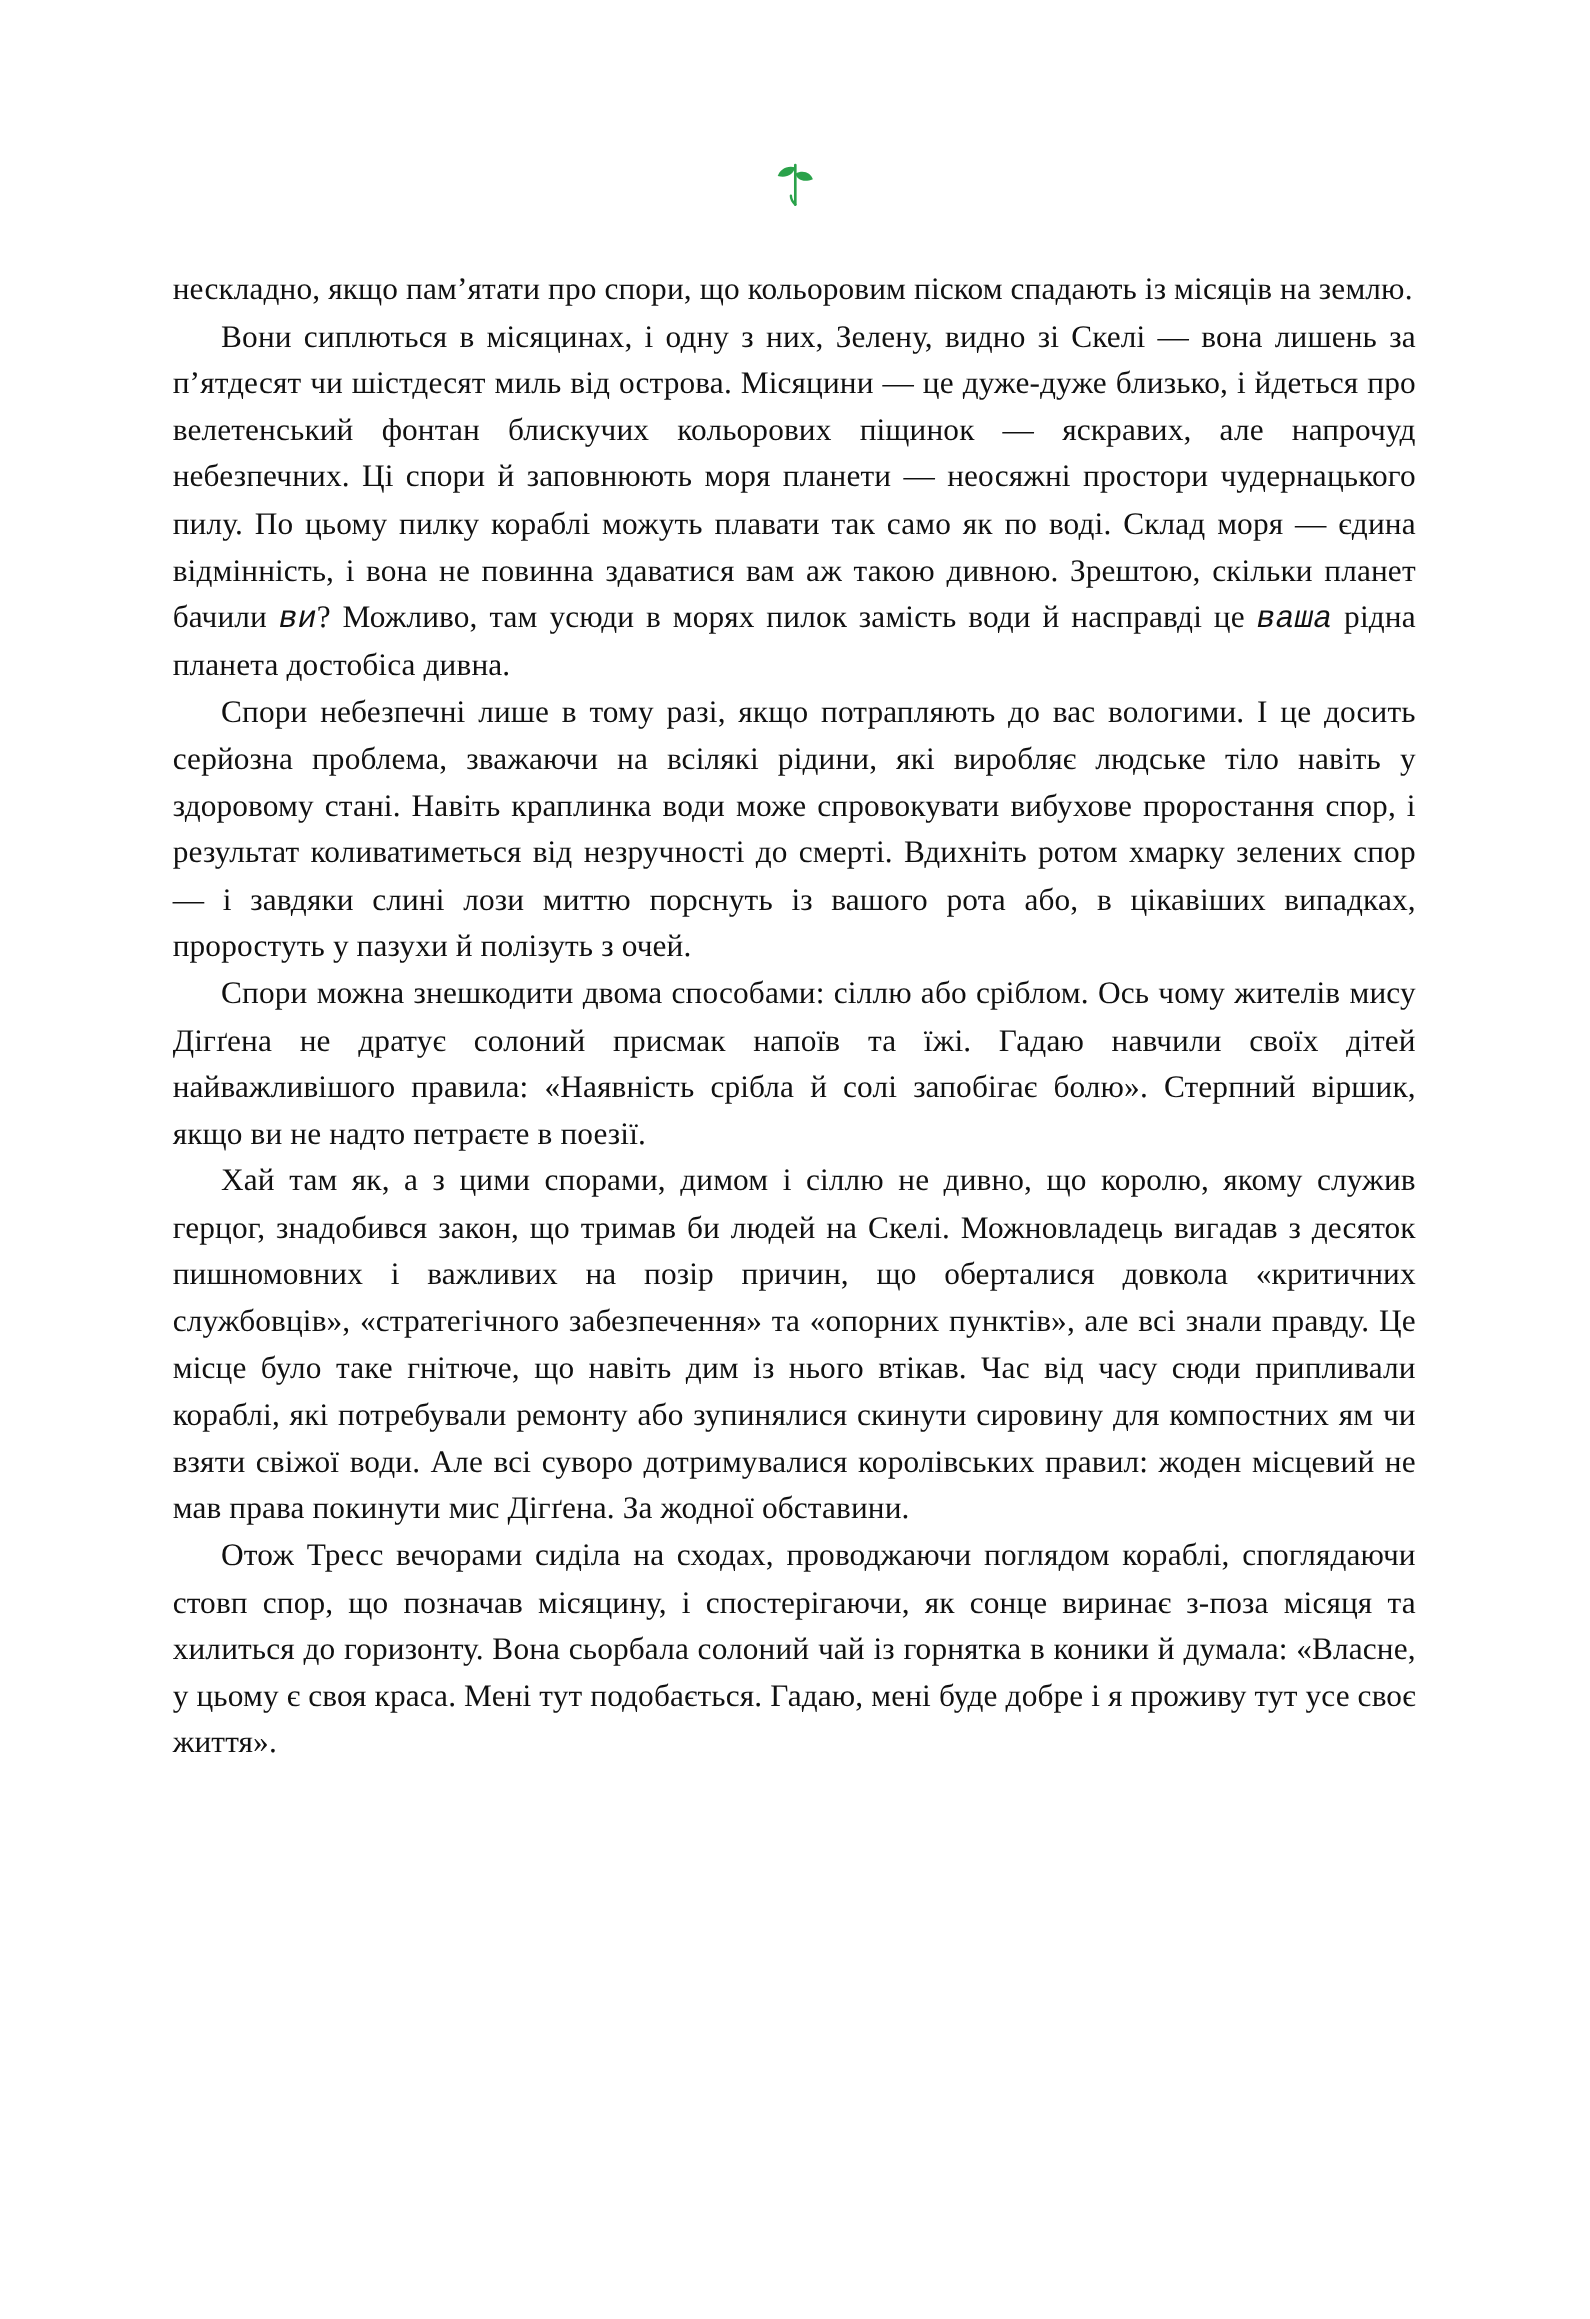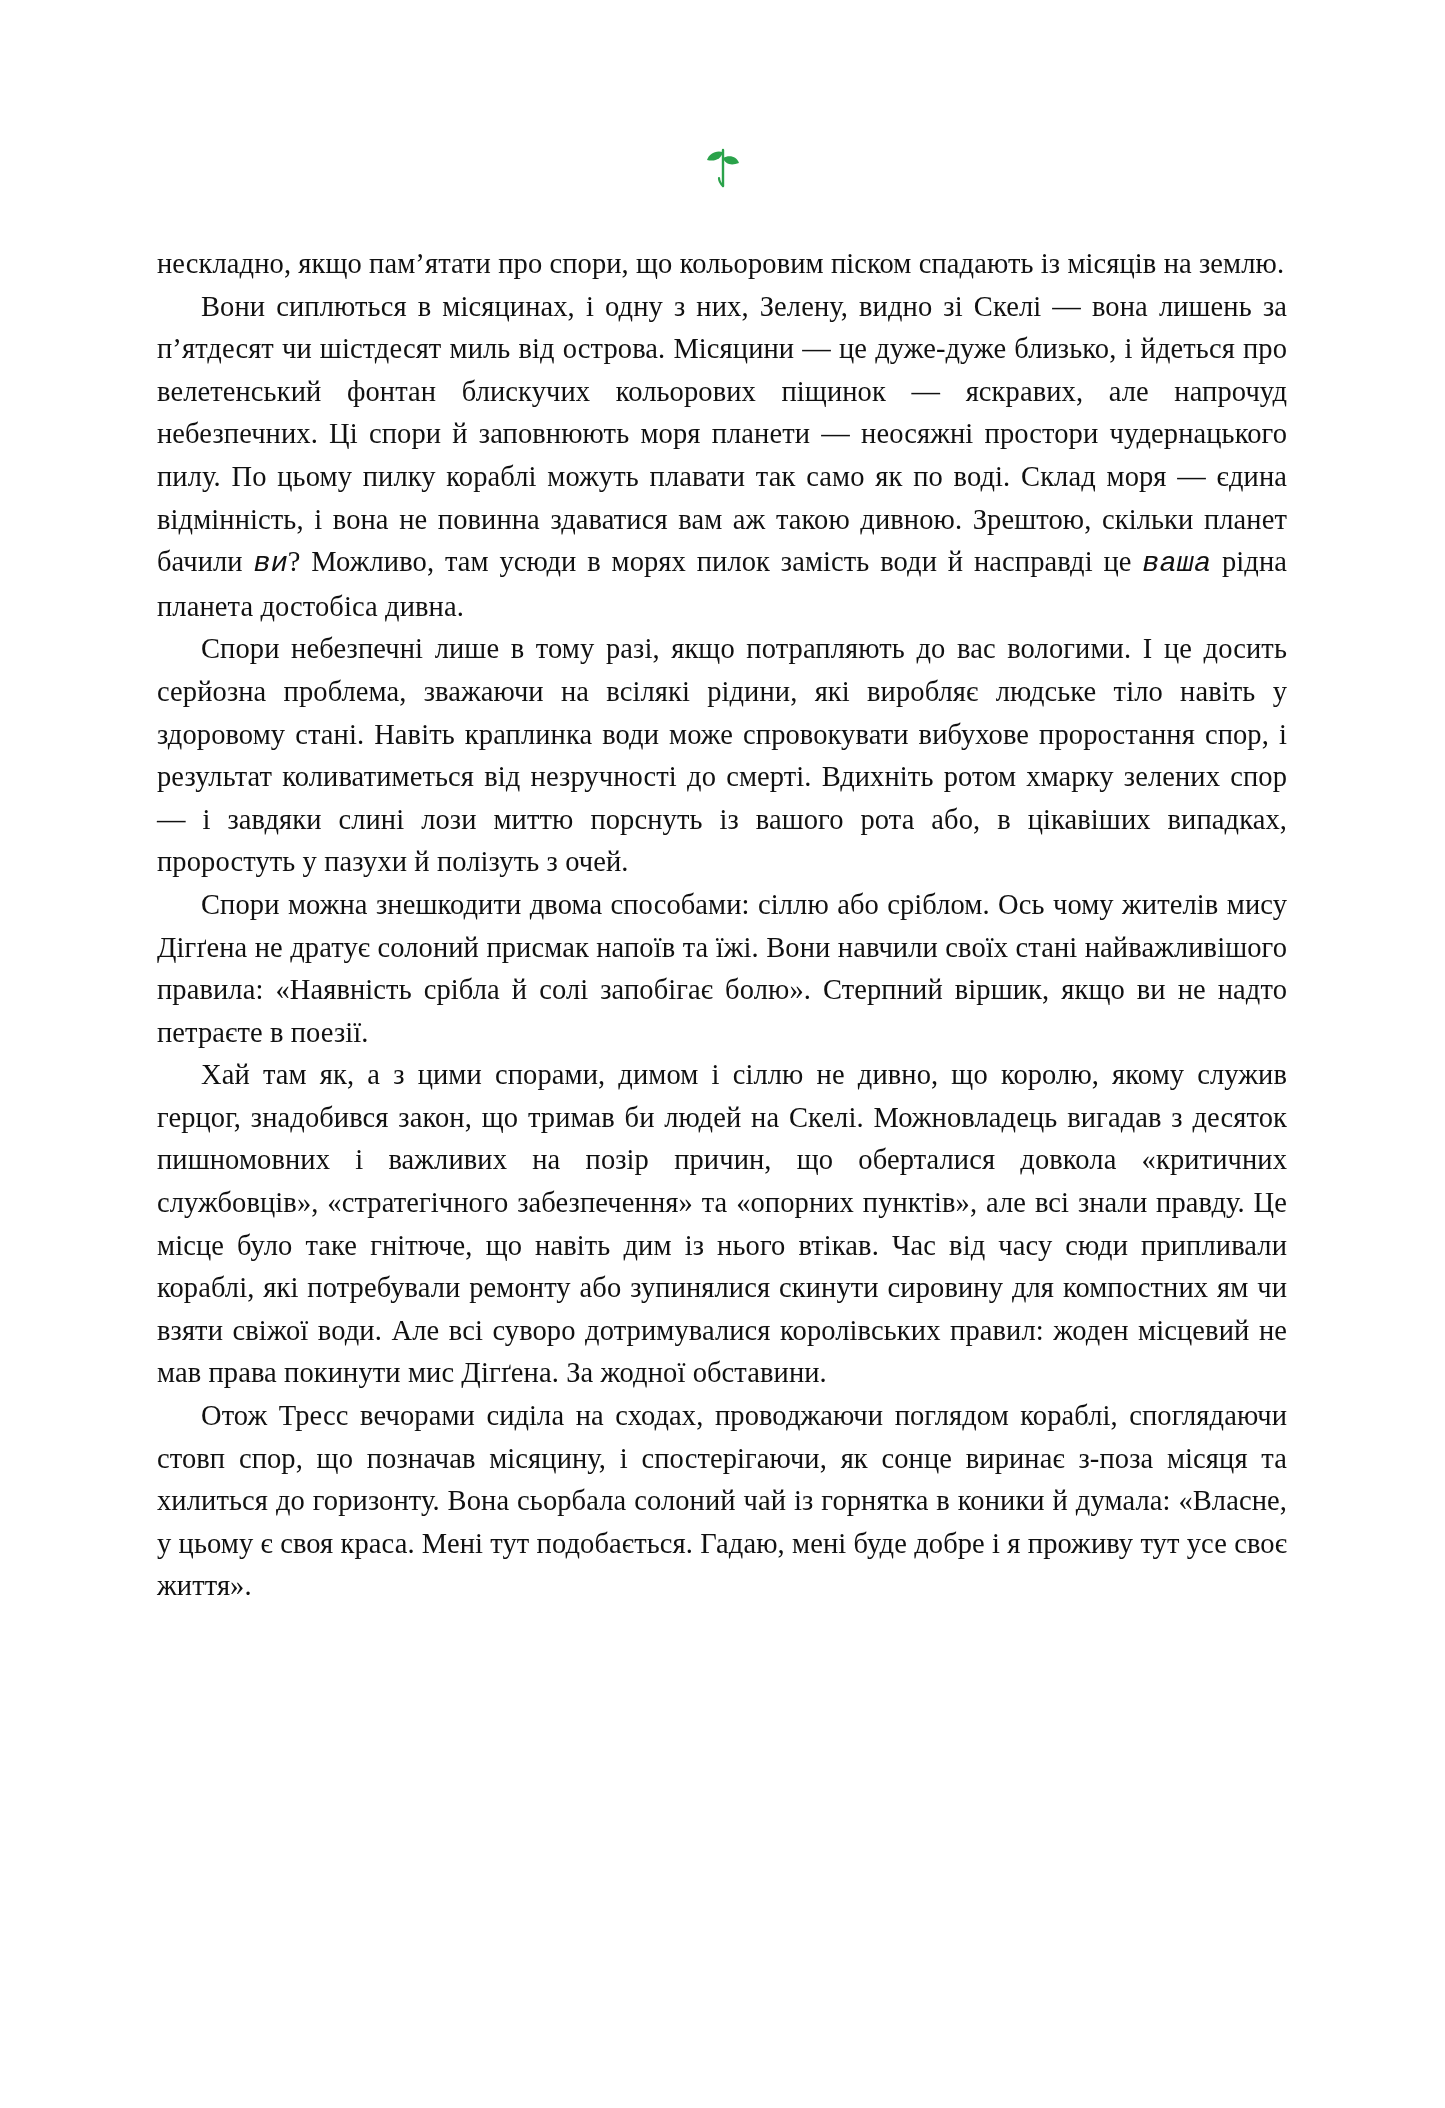--- a/index.html
+++ b/index.html
@@ -64,18 +64,18 @@
       <path d="M22 12 C14 10, 8 14, 6 20 C14 22, 20 19, 22 12 Z" fill="#2aa24a"></path>
       <path d="M22 18 C29 14, 36 17, 38 23 C30 26, 24 24, 22 18 Z" fill="#2aa24a"></path>
       <path d="M22 46 C19 43, 18 40, 18 38" stroke="#2aa24a" stroke-width="2.2" fill="none" stroke-linecap="round"></path>
     </svg>
   </div>
 
   <div class="text-column">
     <p>нескладно, якщо пам’ятати про спори, що кольоровим піском спадають із місяців на землю.</p>
     <p class="indent">Вони сиплються в місяцинах, і одну з них, Зелену, видно зі Скелі — вона лишень за п’ятдесят чи шістдесят миль від острова. Місяцини — це дуже-дуже близько, і йдеться про велетенський фонтан блискучих ко­льорових піщинок — яскравих, але напрочуд небезпечних. Ці спори й заповнюють моря планети — неосяжні простори чудернацького пилу. По цьому пилку кораблі можуть плавати так само як по воді. Склад мо­ря — єдина відмінність, і вона не повинна здаватися вам аж такою дивною. Зрештою, скільки планет бачили <em>ви</em>? Можливо, там усюди в морях пилок замість води й насправді це <em>ваша</em> рідна планета достобіса дивна.</p>
     <p class="indent">Спори небезпечні лише в тому разі, якщо потрапляють до вас воло­гими. І це досить серйозна проблема, зважаючи на всілякі рідини, які виробляє людське тіло навіть у здоровому стані. Навіть краплинка води може спровокувати вибухове проростання спор, і результат коли­ватиметься від незручності до смерті. Вдихніть ротом хмарку зелених спор — і завдяки слині лози миттю порснуть із вашого рота або, в ціка­віших випадках, проростуть у пазухи й полізуть з очей.</p>
-    <p class="indent">Спори можна знешкодити двома способами: сіллю або сріблом. Ось чому жителів мису Дігґена не дратує солоний присмак напоїв та їжі. Вони навчили своїх стані найважливішого правила: «Наявність срібла й солі запобігає болю». Стерпний віршик, якщо ви не надто петраєте в поезії.</p>
+    <p class="indent">Спори можна знешкодити двома способами: сіллю або сріблом. Ось чому жителів мису Дігґена не дратує солоний присмак напоїв та їжі. Гадаю навчили своїх дітей найважливішого правила: «Наявність срібла й солі запобігає болю». Стерпний віршик, якщо ви не надто петраєте в поезії.</p>
     <p class="indent">Хай там як, а з цими спорами, димом і сіллю не дивно, що королю, якому служив герцог, знадобився закон, що тримав би людей на Скелі. Можновладець вигадав з десяток пишномовних і важливих на позір причин, що оберталися довкола «критичних службовців», «стратегіч­ного забезпечення» та «опорних пунктів», але всі знали правду. Це міс­це було таке гнітюче, що навіть дим із нього втікав. Час від часу сюди припливали кораблі, які потребували ремонту або зупинялися скину­ти сировину для компостних ям чи взяти свіжої води. Але всі суворо дотримувалися королівських правил: жоден місцевий не мав права покинути мис Дігґена. За жодної обставини.</p>
     <p class="indent">Отож Тресс вечорами сиділа на сходах, проводжаючи поглядом кораблі, споглядаючи стовп спор, що позначав місяцину, і спостерігаючи, як сонце виринає з-поза місяця та хилиться до горизонту. Вона сьорбала солоний чай із горнятка в коники й думала: «Власне, у цьому є своя краса. Мені тут подобається. Гадаю, мені буде добре і я проживу тут усе своє життя».</p>
   </div>
 
 </div>
 
 </body></html>

